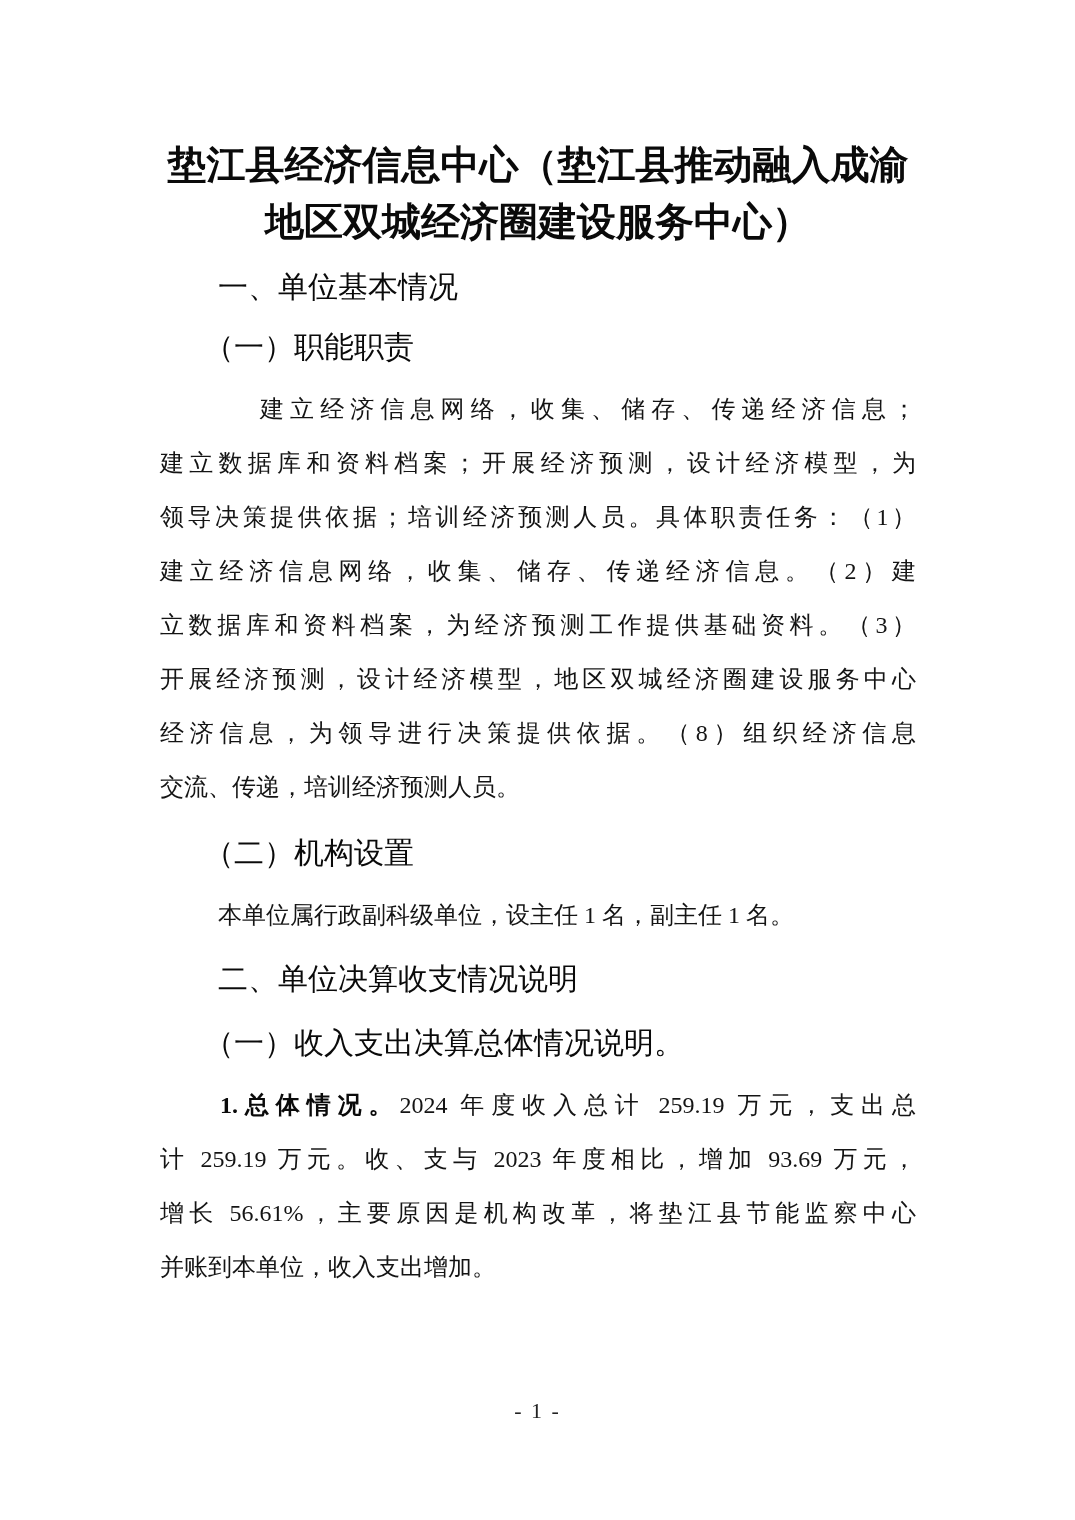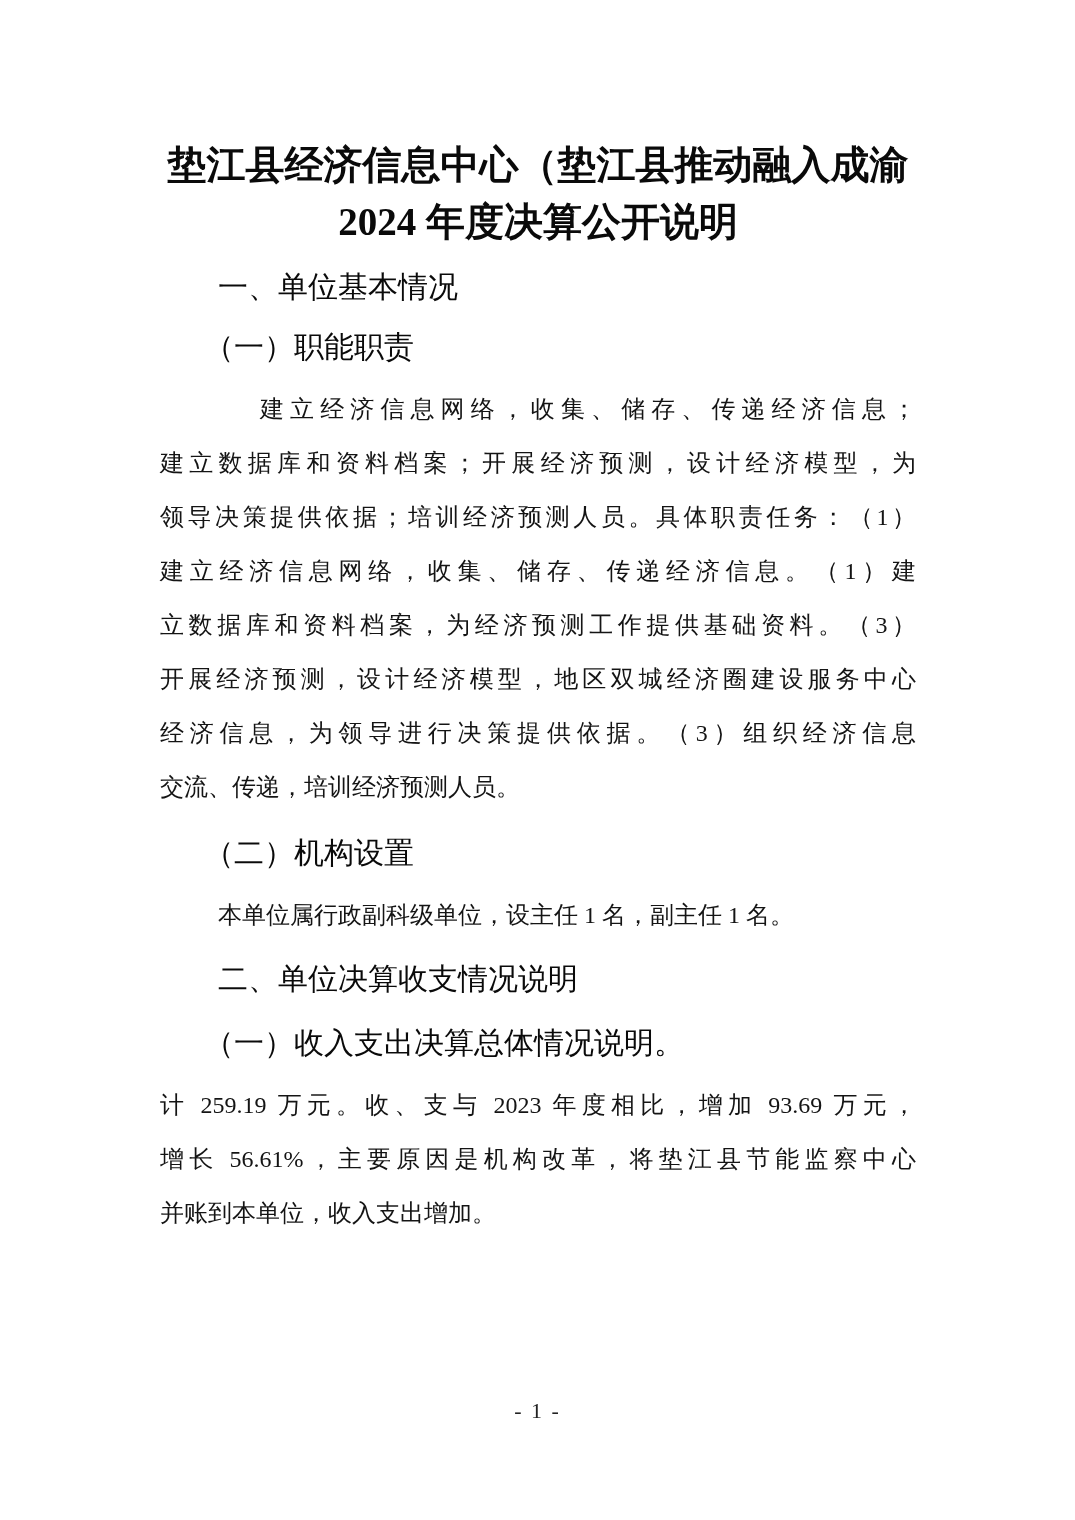--- a/index.html
+++ b/index.html
@@ -71,49 +71,50 @@
     letter-spacing: 2px;
   }
 </style>
 </head>
 <body>
 
 <div class="page">
 
   <div class="doc-title">
     <div>垫江县经济信息中心（垫江县推动融入成渝</div>
-    <div>2024 年度决算公开说明</div>
+    <div>地区双城经济圈建设服务中心）</div>
   </div>
 
   <div class="heading h-num h-first">一、单位基本情况</div>
 
   <div class="heading h-paren">（一）职能职责</div>
 
   <div class="para">
     <div class="bline jfull indent-first">建立经济信息网络，收集、储存、传递经济信息；</div>
     <div class="bline jfull">建立数据库和资料档案；开展经济预测，设计经济模型，为</div>
     <div class="bline jfull">领导决策提供依据；培训经济预测人员。具体职责任务：（1）</div>
-    <div class="bline jfull">建立经济信息网络，收集、储存、传递经济信息。（1）建</div>
+    <div class="bline jfull">建立经济信息网络，收集、储存、传递经济信息。（2）建</div>
     <div class="bline jfull">立数据库和资料档案，为经济预测工作提供基础资料。（3）</div>
     <div class="bline jfull">开展经济预测，设计经济模型，地区双城经济圈建设服务中心</div>
-    <div class="bline jfull">经济信息，为领导进行决策提供依据。（3）组织经济信息</div>
+    <div class="bline jfull">经济信息，为领导进行决策提供依据。（8）组织经济信息</div>
     <div class="bline jlast">交流、传递，培训经济预测人员。</div>
   </div>
 
   <div class="heading h-paren" style="margin-top:12px">（二）机构设置</div>
 
   <div class="para">
     <div class="bline jlast indent-2ch">本单位属行政副科级单位，设主任 1 名，副主任 1 名。</div>
   </div>
 
   <div class="heading h-num">二、单位决算收支情况说明</div>
 
   <div class="heading h-paren" style="margin-top:10px">（一）收入支出决算总体情况说明。</div>
 
   <div class="para">
+    <div class="bline jfull indent-lead"><span class="bold-run">1.总体情况。</span><span>2024 年度收入总计 259.19 万元，支出总</span></div>
     <div class="bline jfull">计 259.19 万元。收、支与 2023 年度相比，增加 93.69 万元，</div>
     <div class="bline jfull">增长 56.61%，主要原因是机构改革，将垫江县节能监察中心</div>
     <div class="bline jlast">并账到本单位，收入支出增加。</div>
   </div>
 
   <div class="footer">- 1 -</div>
 
 </div>
 
 </body></html>

